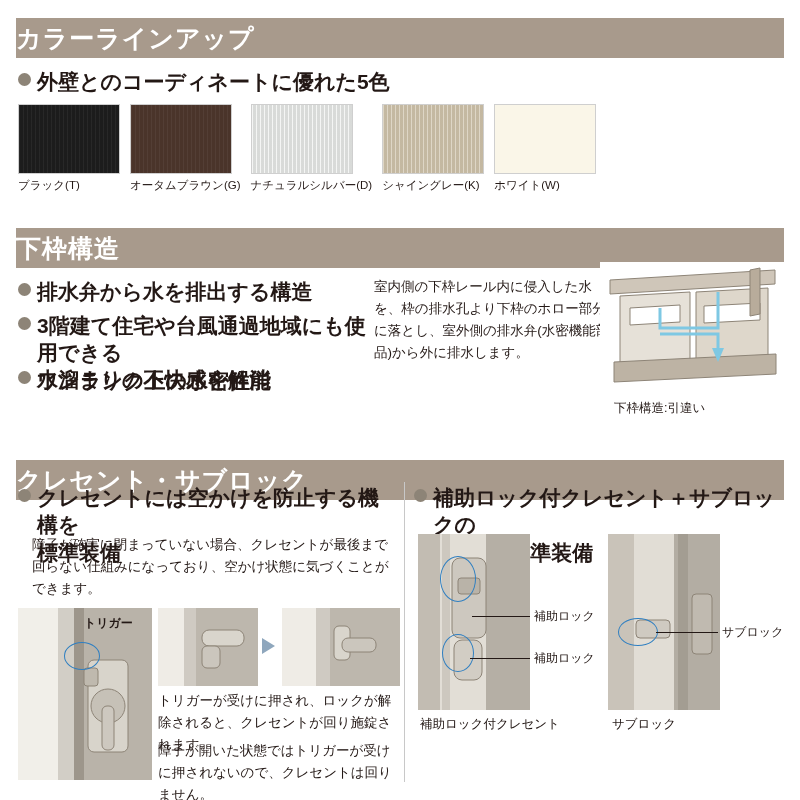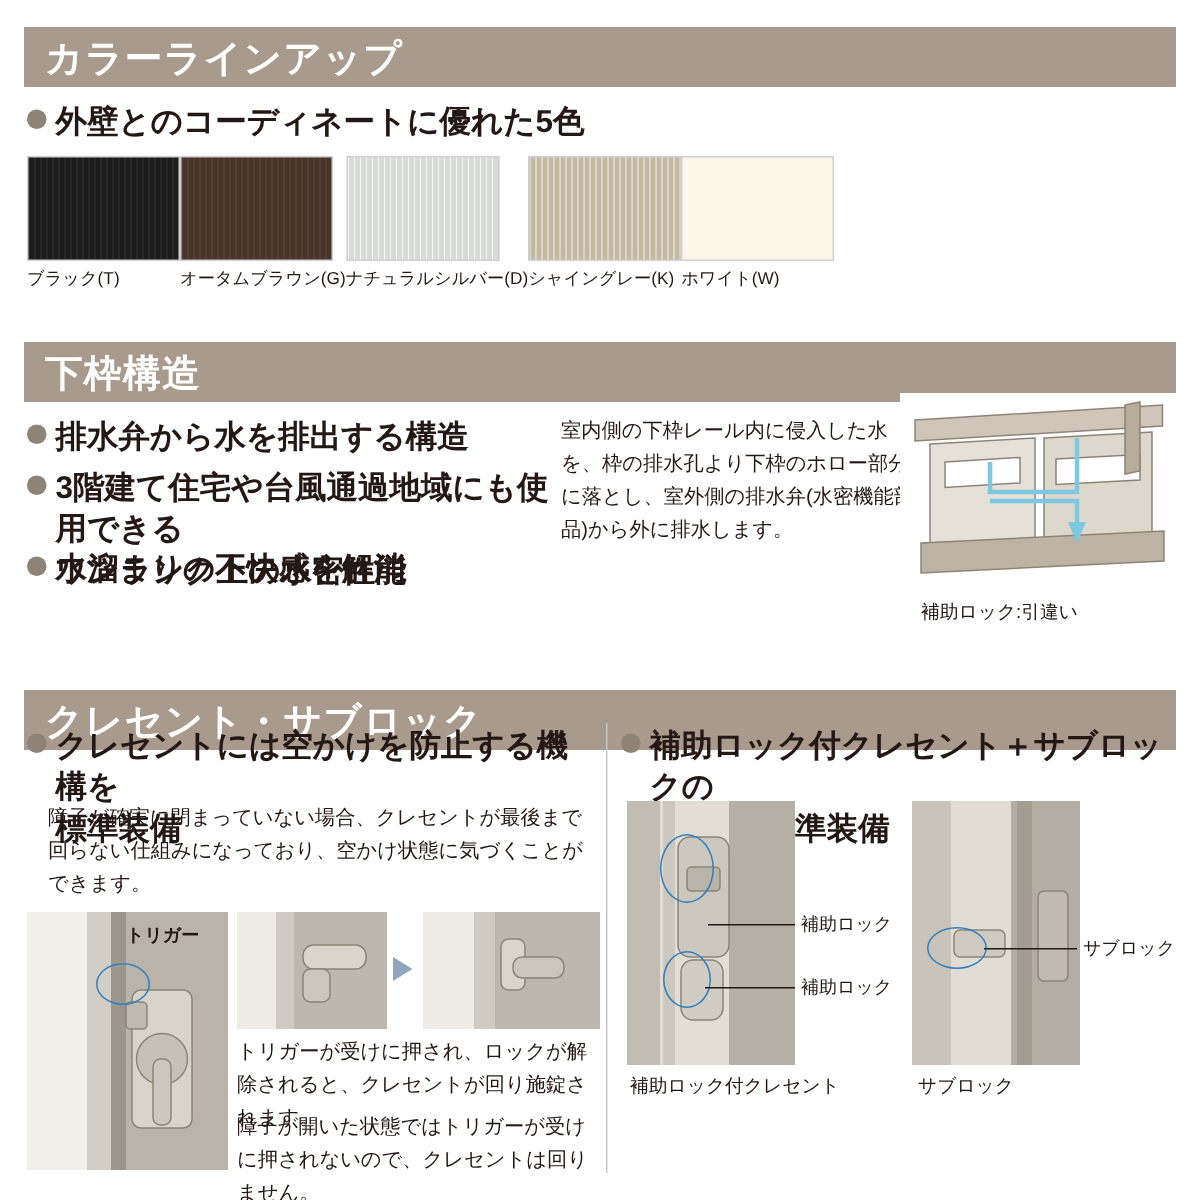--- a/index.html
+++ b/index.html
@@ -20,41 +20,40 @@
     width:768px;
     height:40px;
     background:#a89a8c;
     display:flex;align-items:center;
   }
   .sec-bar .ttl{
     color:#ffffff;
     font-size:25px;
     font-weight:bold;
     letter-spacing:1px;
-    padding-left:14px;
   }
 
   
   .bullet{
     display:flex;align-items:flex-start;
   }
   .bullet .dot{
     width:13px;height:13px;border-radius:50%;
     background:#8d8477;
     margin-top:5px;margin-right:6px;flex:none;
   }
   .bullet .txt{
     font-size:21px;font-weight:bold;line-height:1.3;
   }
 
   .para{font-size:13.5px;line-height:1.62;}
 
   
   .swatches{position:absolute;left:18px;top:104px;display:flex;}
-  .sw{}
+  .sw{margin-right:10px;}
   .sw .chip{width:100px;height:68px;border:1px solid #cfcfcf;}
   .sw .cap{font-size:11.5px;margin-top:4px;color:#231815;white-space:nowrap;}
 
   
   .chip.black{background:#1c1c1c;background-image:repeating-linear-gradient(90deg,rgba(255,255,255,.05) 0 1px,rgba(0,0,0,0) 1px 4px);}
   .chip.brown{background:#4a342a;background-image:repeating-linear-gradient(90deg,rgba(255,255,255,.05) 0 1px,rgba(0,0,0,0) 1px 4px);}
   .chip.gray{background:#ccc0a8;background-image:repeating-linear-gradient(90deg,rgba(255,255,255,.35) 0 1px,rgba(0,0,0,0.04) 1px 4px);}
   .chip.silver{background:#e4e6e4;background-image:repeating-linear-gradient(90deg,rgba(255,255,255,.6) 0 1px,rgba(0,0,0,0.05) 1px 4px);}
   .chip.white{background:#faf6e8;}
 
@@ -134,21 +133,21 @@
       <path d="M30 46 L80 43 L80 60 L30 63 Z" fill="#ffffff" stroke="#8d8477" stroke-width="1"></path>
       <path d="M104 44 L160 41 L160 58 L104 61 Z" fill="#ffffff" stroke="#8d8477" stroke-width="1"></path>
       <path d="M14 100 L176 92 L176 112 L14 120 Z" fill="#bdb3a4" stroke="#8d8477" stroke-width="1"></path>
       <path d="M150 8 L160 6 L160 52 L150 54 Z" fill="#b8ac9b" stroke="#8d8477" stroke-width="1"></path>
 
       <polyline points="118,30 118,66 60,66 60,46" fill="none" stroke="#7ec8e3" stroke-width="3"></polyline>
       <polyline points="60,72 118,72 118,86" fill="none" stroke="#7ec8e3" stroke-width="3"></polyline>
       <path d="M112 86 L124 86 L118 100 Z" fill="#7ec8e3"></path>
     </svg>
   </div>
-  <div class="cap-c" style="left:614px;top:400px;">補助ロック:引違い</div>
+  <div class="cap-c" style="left:614px;top:400px;">下枠構造:引違い</div>
 
   <div class="sec-bar" style="top:432px;margin-top:28px;">
     <span class="ttl">クレセント・サブロック</span>
   </div>
 
   <div style="position:absolute;left:404px;top:482px;width:1px;height:300px;background:#c8c8c8;"></div>
 
   <div class="bullet" style="position:absolute;left:18px;top:484px;width:370px;">
     <span class="dot"></span>
     <span class="txt" style="white-space:pre-line;">クレセントには空かけを防止する機構を

